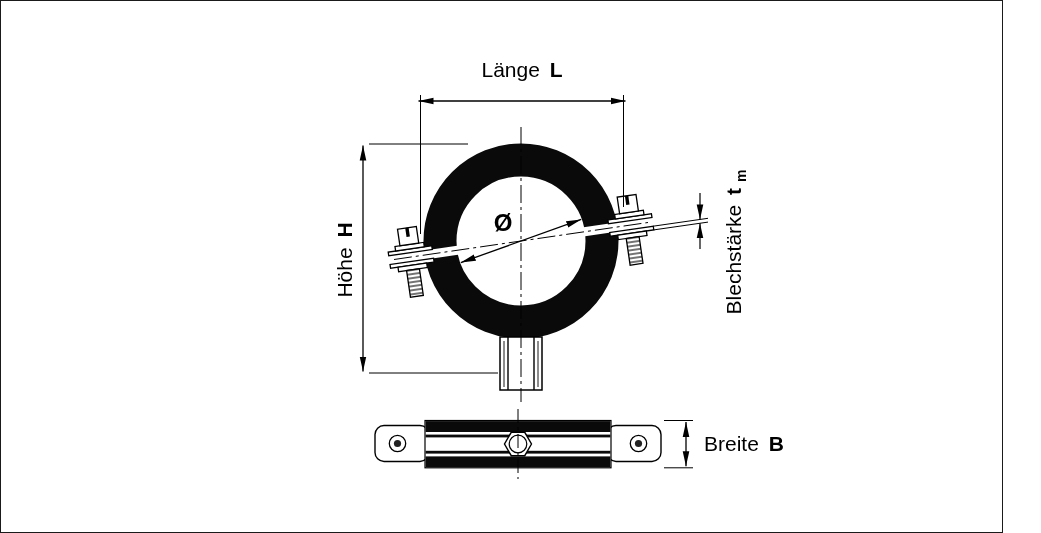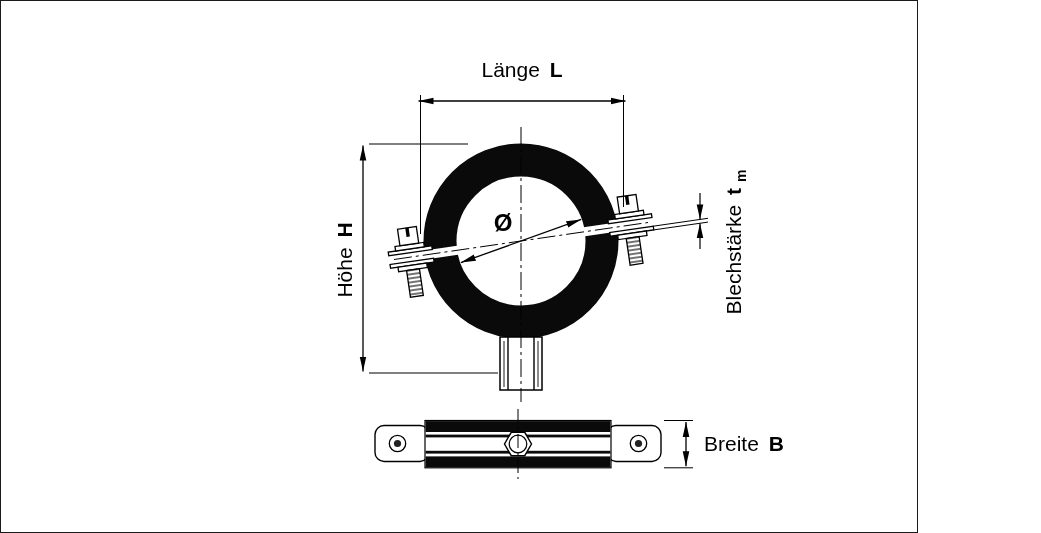--- a/index.html
+++ b/index.html
@@ -1,18 +1,18 @@
 <!DOCTYPE html>
 <html><head>
 <meta charset="utf-8">
 <style>
   html, body { margin: 0; padding: 0; background: #fff; }
   .page {
     position: relative;
-    width: 918px;
+    width: 1003px;
     height: 533px;
     box-sizing: border-box;
     border: 1px solid #1a1a1a;
     background: #ffffff;
     overflow: hidden;
     font-family: "Liberation Sans", sans-serif;
   }
   .page svg { position: absolute; top: 0; left: 0; display: block; }
 </style>
 </head>

